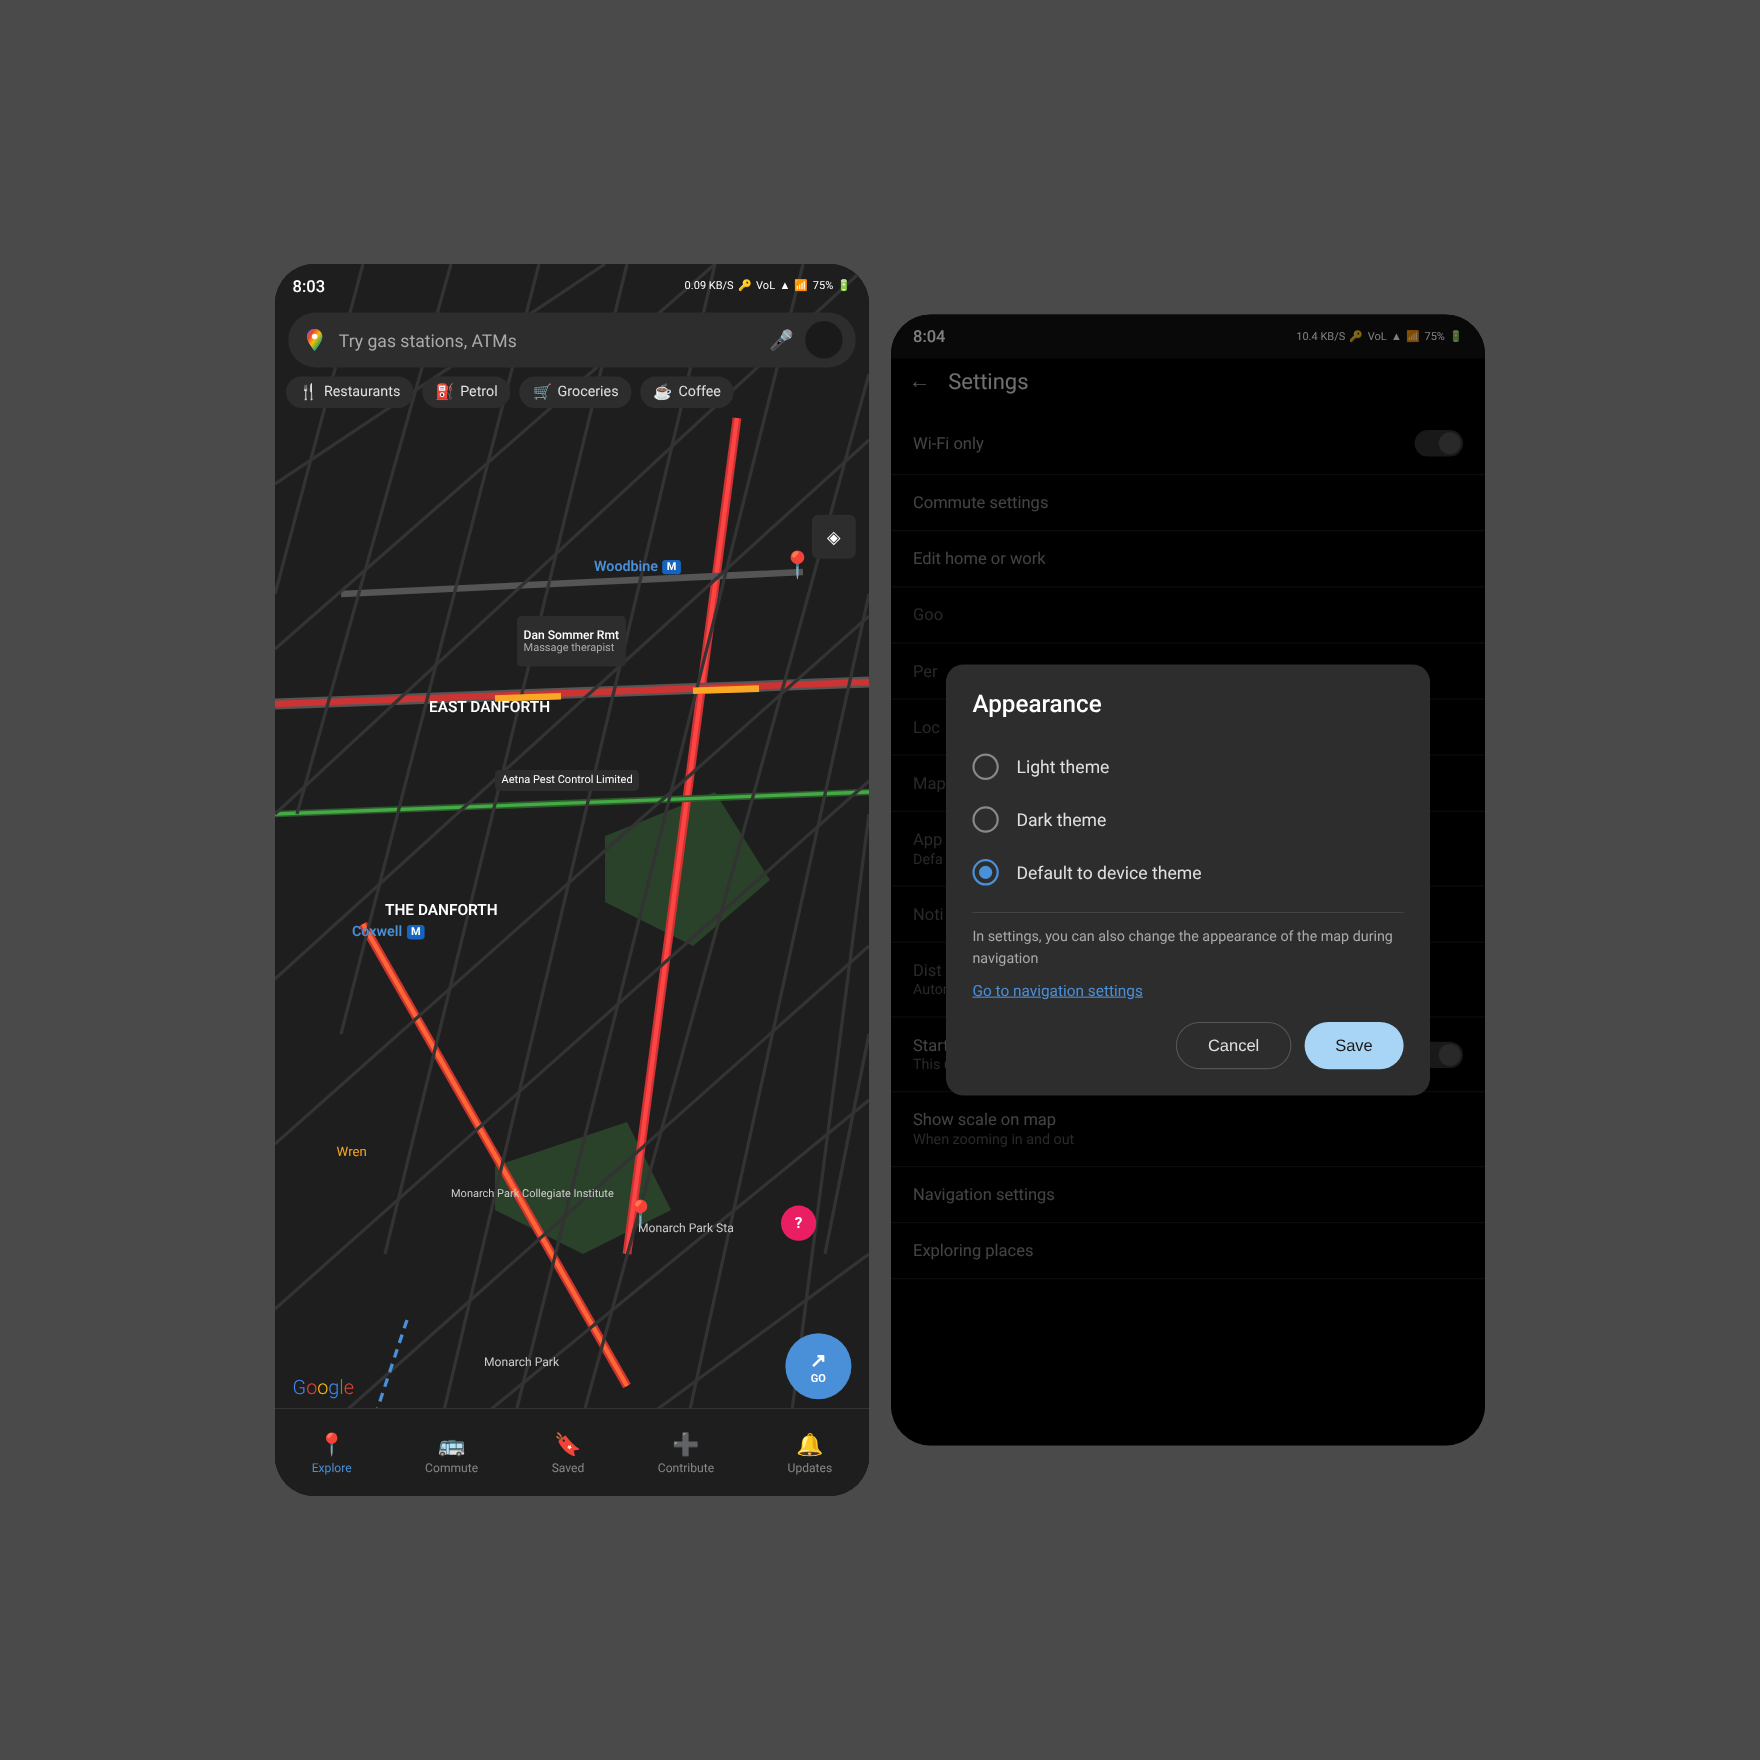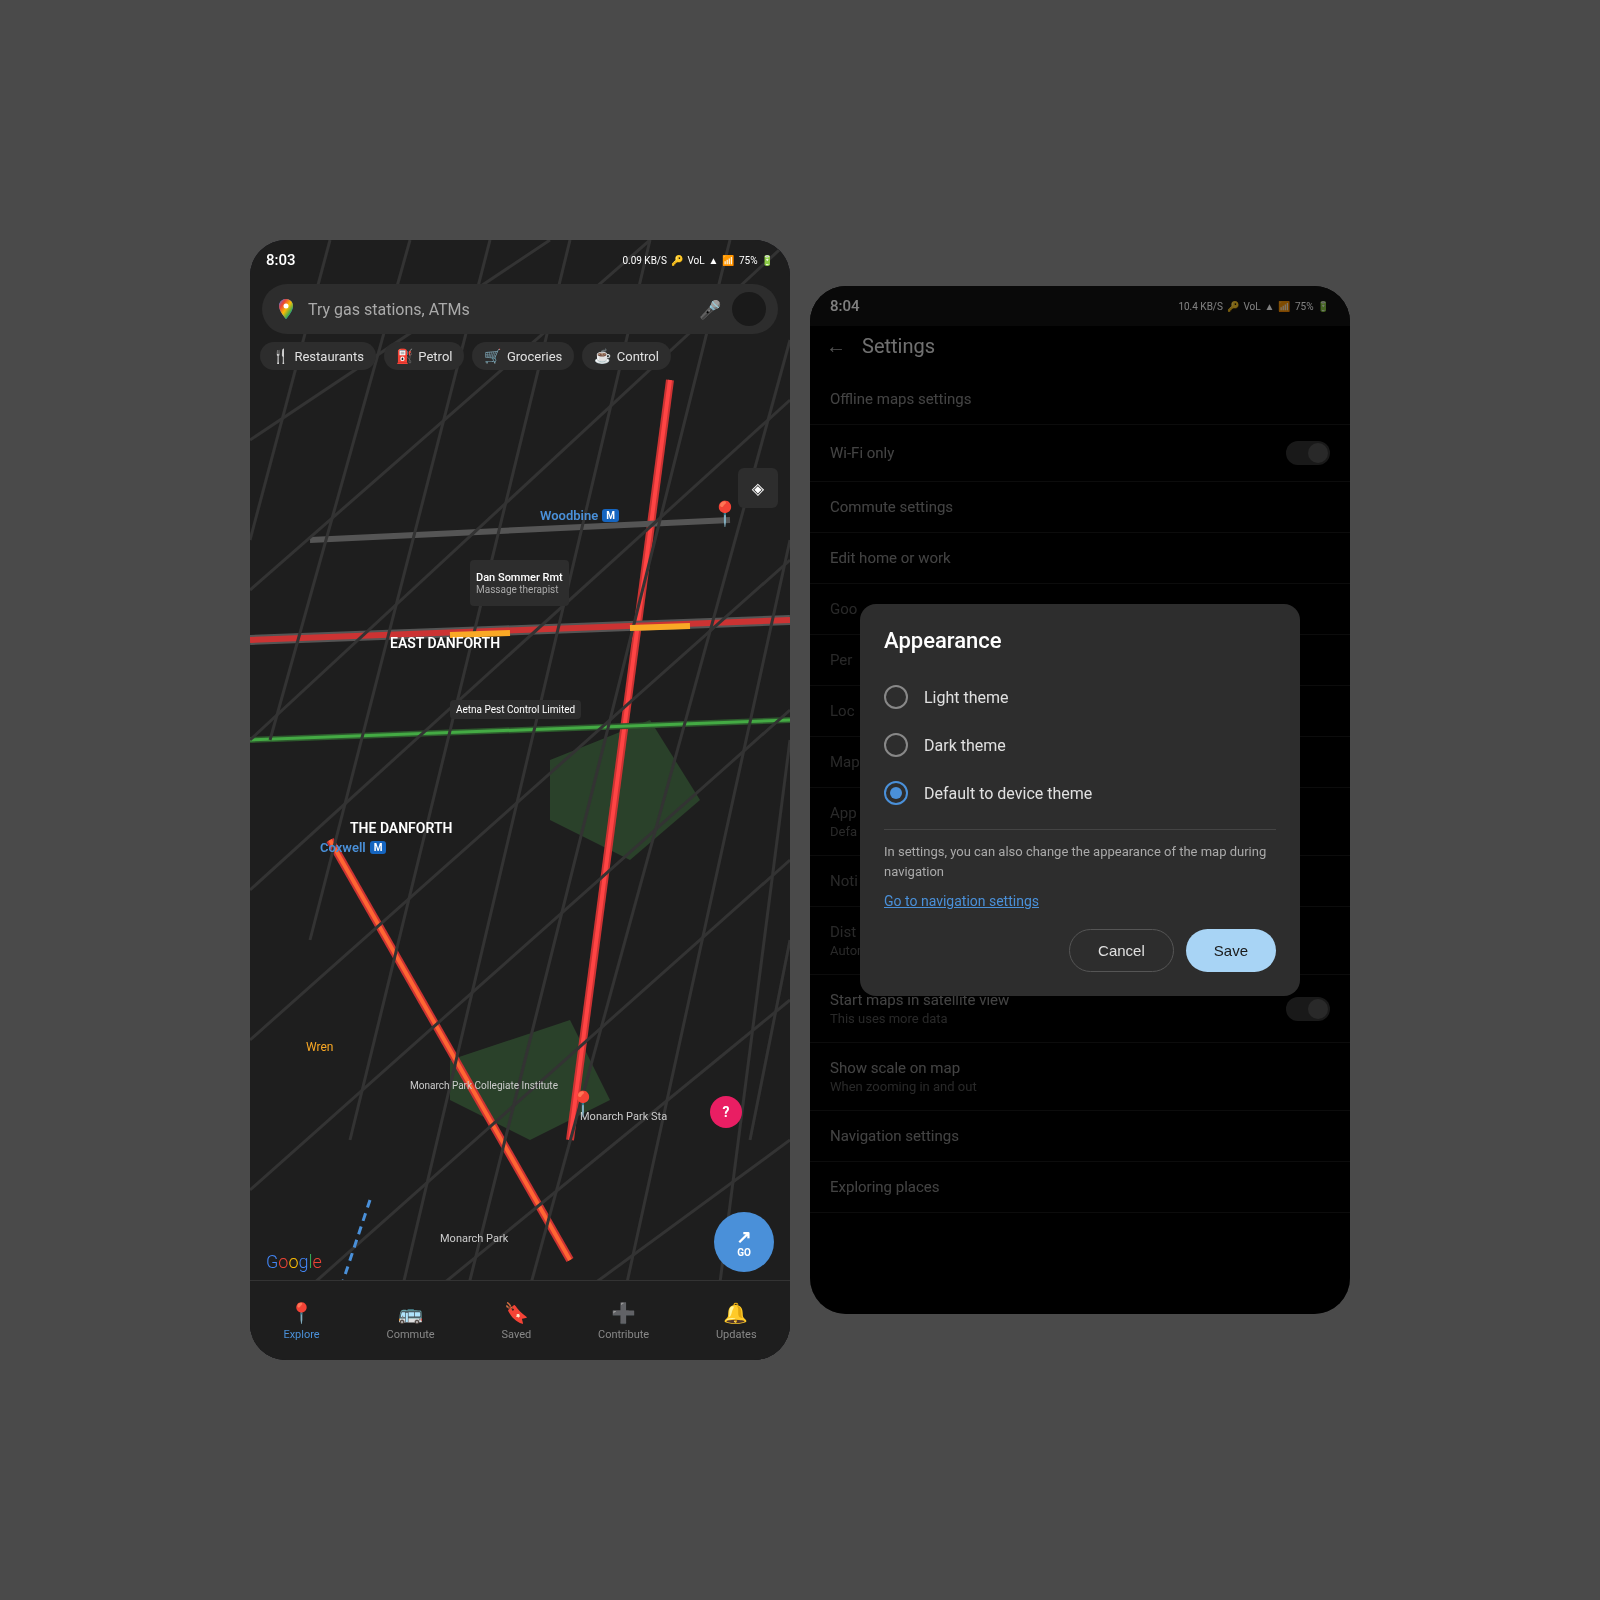--- a/index.html
+++ b/index.html
@@ -561,21 +561,21 @@
     <div class="pill">
       <span class="pill-icon">⛽</span>
       <span>Petrol</span>
     </div>
     <div class="pill">
       <span class="pill-icon">🛒</span>
       <span>Groceries</span>
     </div>
     <div class="pill">
       <span class="pill-icon">☕</span>
-      <span>Control</span>
+      <span>Coffee</span>
     </div>
   </div>
 
   <div class="google-logo">
     <span class="g">G</span><span class="o1">o</span><span class="o2">o</span><span class="g2">g</span><span class="l">l</span><span class="e">e</span>
   </div>
 
   <div class="go-button">
     <span class="go-arrow">↗</span>
     <span>GO</span>
@@ -619,23 +619,20 @@
       <span>🔋</span>
     </div>
   </div>
 
   <div class="settings-header">
     <span class="back-arrow">←</span>
     <span class="settings-title">Settings</span>
   </div>
 
   <div class="settings-content" style="filter: brightness(0.6);">
-    <div class="settings-item">
-      <div class="settings-item-label">Offline maps settings</div>
-    </div>
 
     <div class="settings-row">
       <span class="settings-item-label">Wi-Fi only</span>
       <div class="toggle off"></div>
     </div>
 
     <div class="settings-item">
       <div class="settings-item-label">Commute settings</div>
     </div>
 

